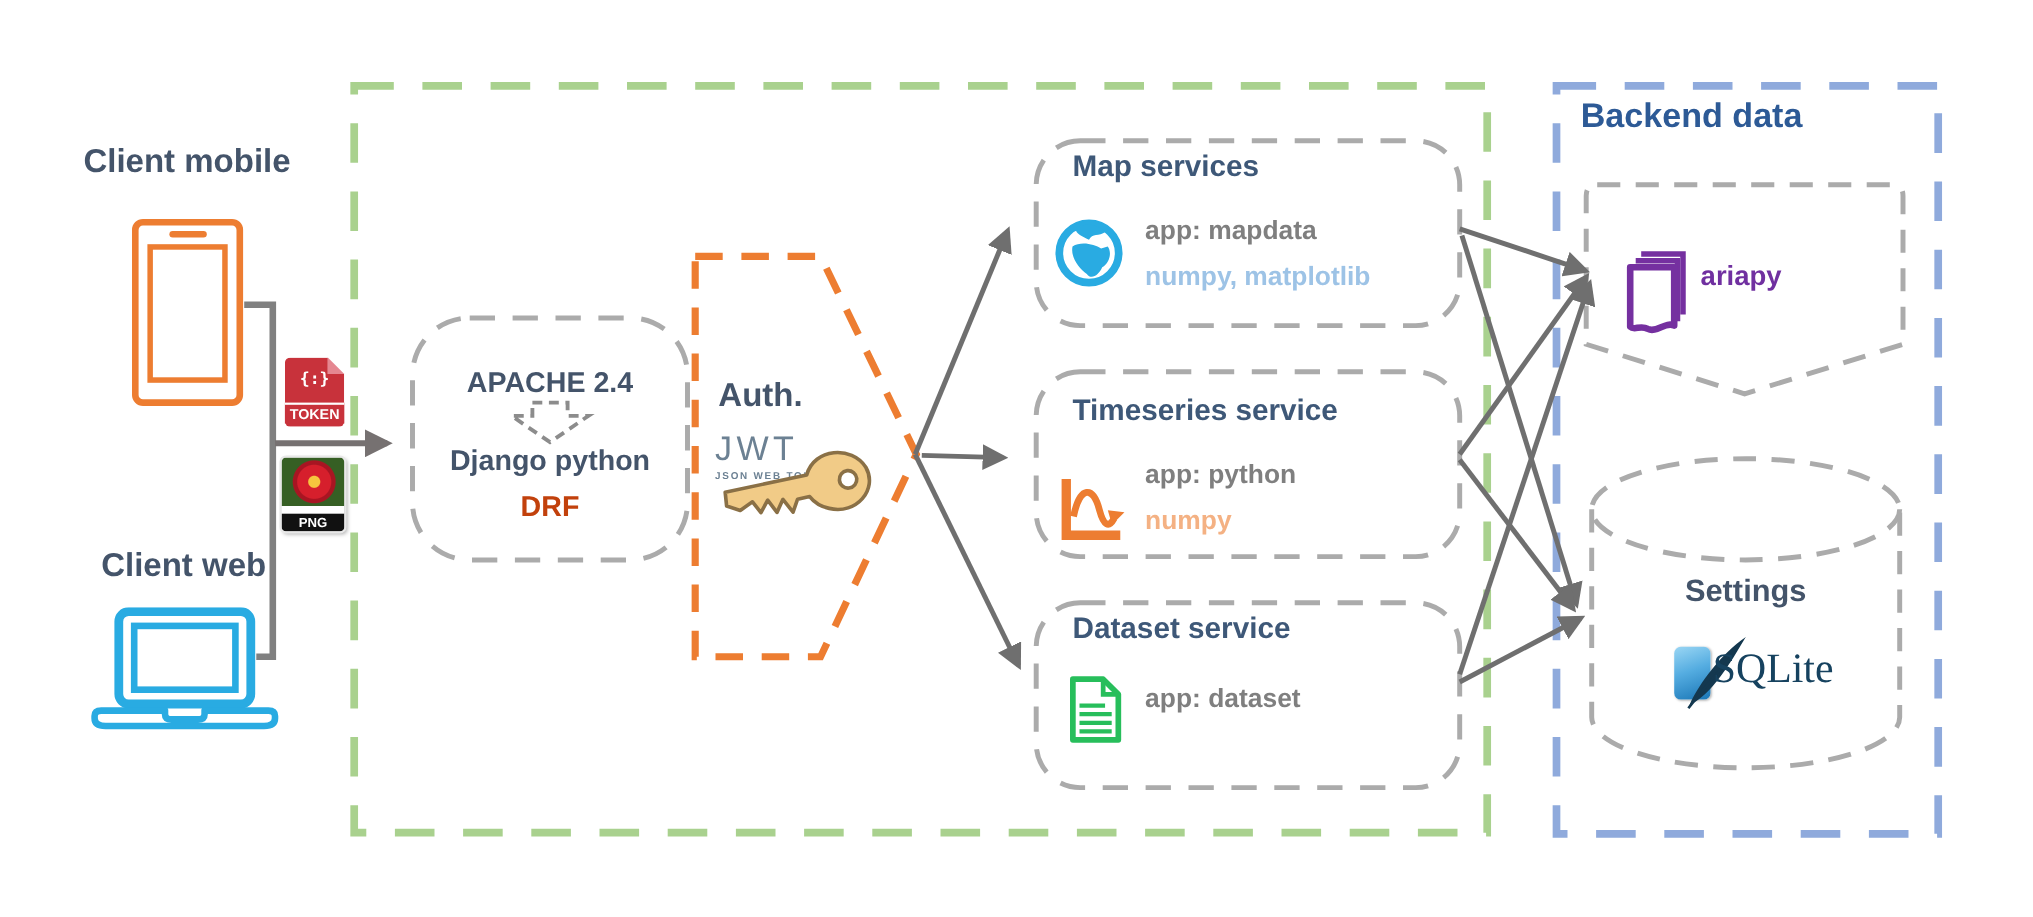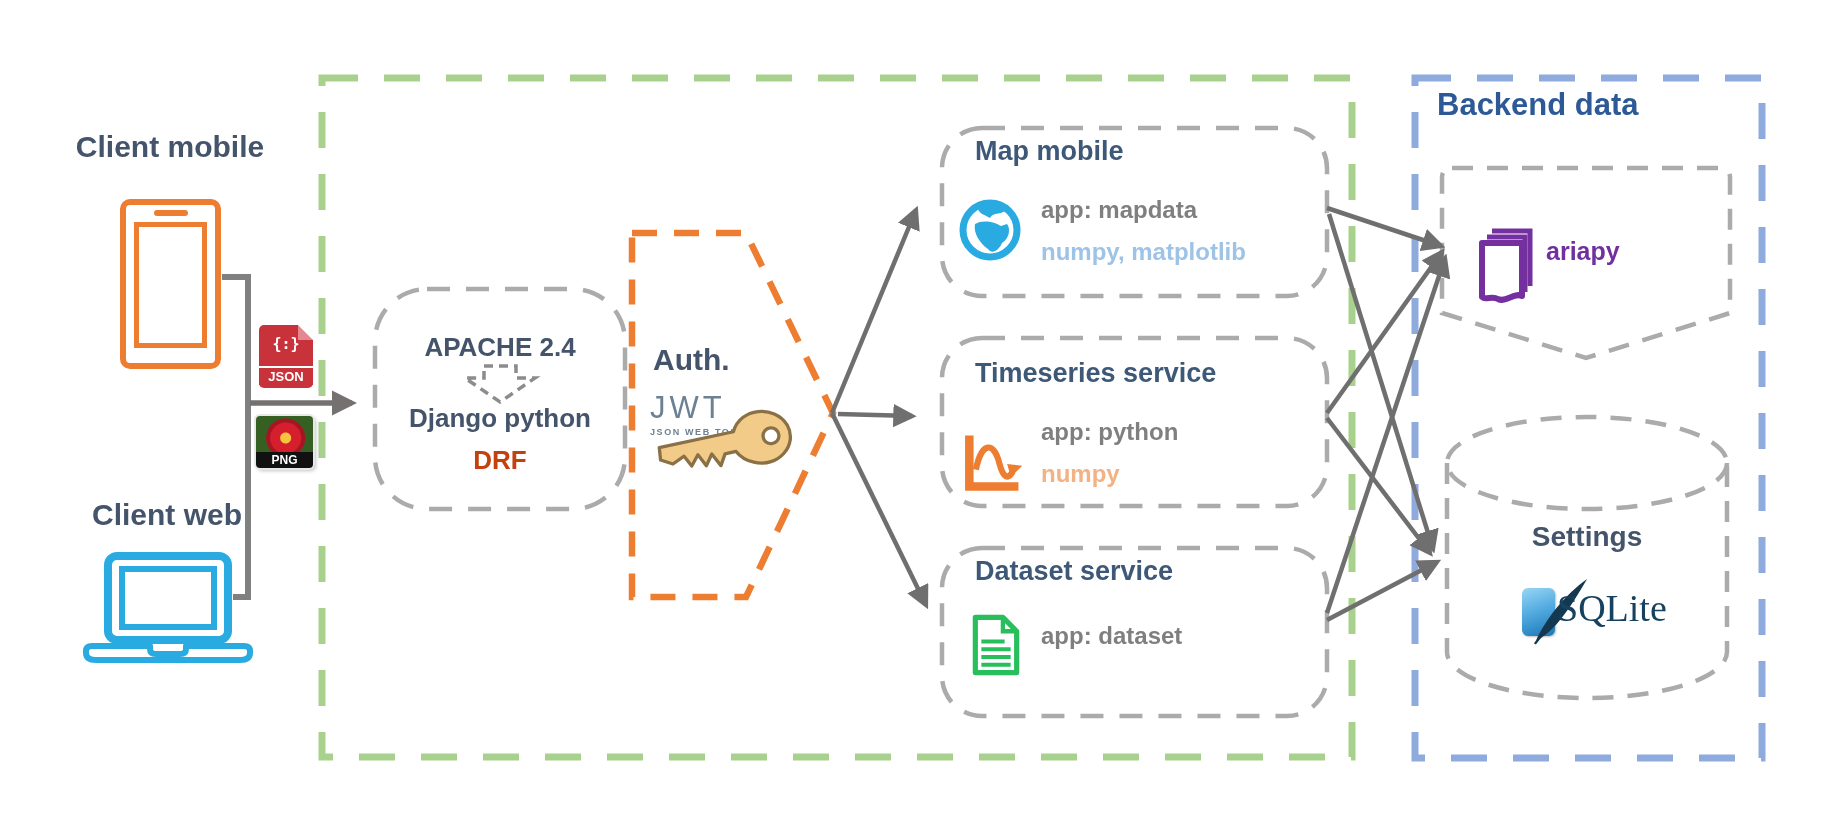--- a/index.html
+++ b/index.html
@@ -17,21 +17,21 @@
   .phone .speaker{position:absolute;left:50%;top:5px;transform:translateX(-50%);width:34px;height:6px;border-radius:3px;background:#ED7D31;}
   .phone .screen{position:absolute;left:8px;right:8px;top:17px;bottom:15px;border:5px solid #ED7D31;}
   
   .jsonfile{left:259px;top:325px;width:54px;height:63px;}
   .jsonfile .sheet{position:absolute;inset:0 0 0 0;background:#C8323B;border-radius:5px;
      clip-path:polygon(0 0,calc(100% - 15px) 0,100% 15px,100% 100%,0 100%);}
   .jsonfile .fold{position:absolute;right:0;top:0;width:0;height:0;border-left:15px solid #E58791;border-top:15px solid #fff;}
   .jsonfile .glyph{position:absolute;left:0;right:0;top:10px;text-align:center;color:#fff;font-weight:bold;font-size:15px;font-family:"DejaVu Sans Mono",monospace;}
   .jsonfile .band{position:absolute;left:0;right:0;bottom:3px;height:17px;color:#fff;font-weight:bold;font-size:13px;text-align:center;line-height:17px;border-top:2px solid #fff;background:#C8323B;}
   
-  .pngfile{left:256px;top:416px;width:57px;height:52px;border-radius:4px;box-shadow:0 0 0 2px #e8e8e8,2px 2px 4px rgba(0,0,0,.35);overflow:hidden;}
+  .pngfile{left:256px;top:416px;width:57px;height:67px;border-radius:4px;box-shadow:0 0 0 2px #e8e8e8,2px 2px 4px rgba(0,0,0,.35);overflow:hidden;}
   .pngfile .photo{position:absolute;left:0;right:0;top:0;height:44px;
      background:radial-gradient(circle at 52% 50%,#F6C53E 0 5px,#D61F2C 6px 15px,#A81522 16px 19px,#365F24 20px);}
   .pngfile .band{position:absolute;left:0;right:0;bottom:0;height:16px;background:#111;color:#fff;font-weight:bold;font-size:12px;text-align:center;line-height:16px;}
   
   .gw-line{left:375px;width:250px;text-align:center;font-weight:bold;font-size:26px;color:#44546A;}
   .drf{color:#c2410c;}
   
   .auth-lbl{left:653px;top:343px;font-size:30px;}
   .jwt{left:650px;top:390px;color:#6C8193;}
   .jwt .big{font-size:31px;letter-spacing:4px;font-weight:normal;}
@@ -105,21 +105,21 @@
 
   <div class="abs phone">
     <div class="speaker"></div>
     <div class="screen"></div>
   </div>
 
   <div class="abs jsonfile">
     <div class="sheet"></div>
     <div class="fold"></div>
     <div class="glyph">{:}</div>
-    <div class="band">JSON</div>
+    <div class="band">TOKEN</div>
   </div>
 
   <div class="abs pngfile">
     <div class="photo"></div>
     <div class="band">PNG</div>
   </div>
 
   <div class="abs lbl client-lbl" style="left:62px;top:498px;">Client web</div>
 
   <svg class="abs" style="left:82px;top:552px;" width="172" height="115" viewBox="0 0 172 115">
@@ -140,21 +140,21 @@
   <div class="abs jwt">
     <div class="big">JWT</div>
     <div class="small">JSON WEB TOKEN</div>
   </div>
   <svg class="abs" style="left:645px;top:404px;transform:rotate(-6deg);" width="152" height="86" viewBox="0 0 230 130">
     <path d="M136,44 C150,8 202,10 218,42 C232,74 198,106 162,93 C150,89 142,82 137,74 L120,76 L112,93 L100,74 L90,91 L79,73 L68,89 L58,73 L40,83 L22,75 L22,56 Z" fill="#F1CB87" stroke="#8A7046" stroke-width="5" stroke-linejoin="round"></path>
     <circle cx="192" cy="56" r="12" fill="#fff" stroke="#8A7046" stroke-width="5"></circle>
   </svg>
 
   <div class="abs svc" style="top:128px;">
-    <div class="svc-title">Map mobile</div>
+    <div class="svc-title">Map services</div>
     <svg class="svc-icon" style="left:16px;top:70px;" width="64" height="64" viewBox="0 0 64 64">
       <circle cx="32" cy="32" r="27" fill="#fff" stroke="#29ABE2" stroke-width="7"></circle>
       <path d="M20,9 C28,4 42,6 47,13 C41,17 35,14 32,20 C27,17 19,15 20,9 Z" fill="#29ABE2"></path>
       <path d="M17,26 C25,21 37,24 43,28 L49,26 C53,31 51,41 44,45 C41,52 34,57 30,51 C23,46 15,36 17,26 Z" fill="#29ABE2"></path>
     </svg>
     <div class="svc-app">app: mapdata</div>
     <div class="svc-libs libs-blue">numpy, matplotlib</div>
   </div>
 
   <div class="abs svc" style="top:318px;margin-top:32px;">

